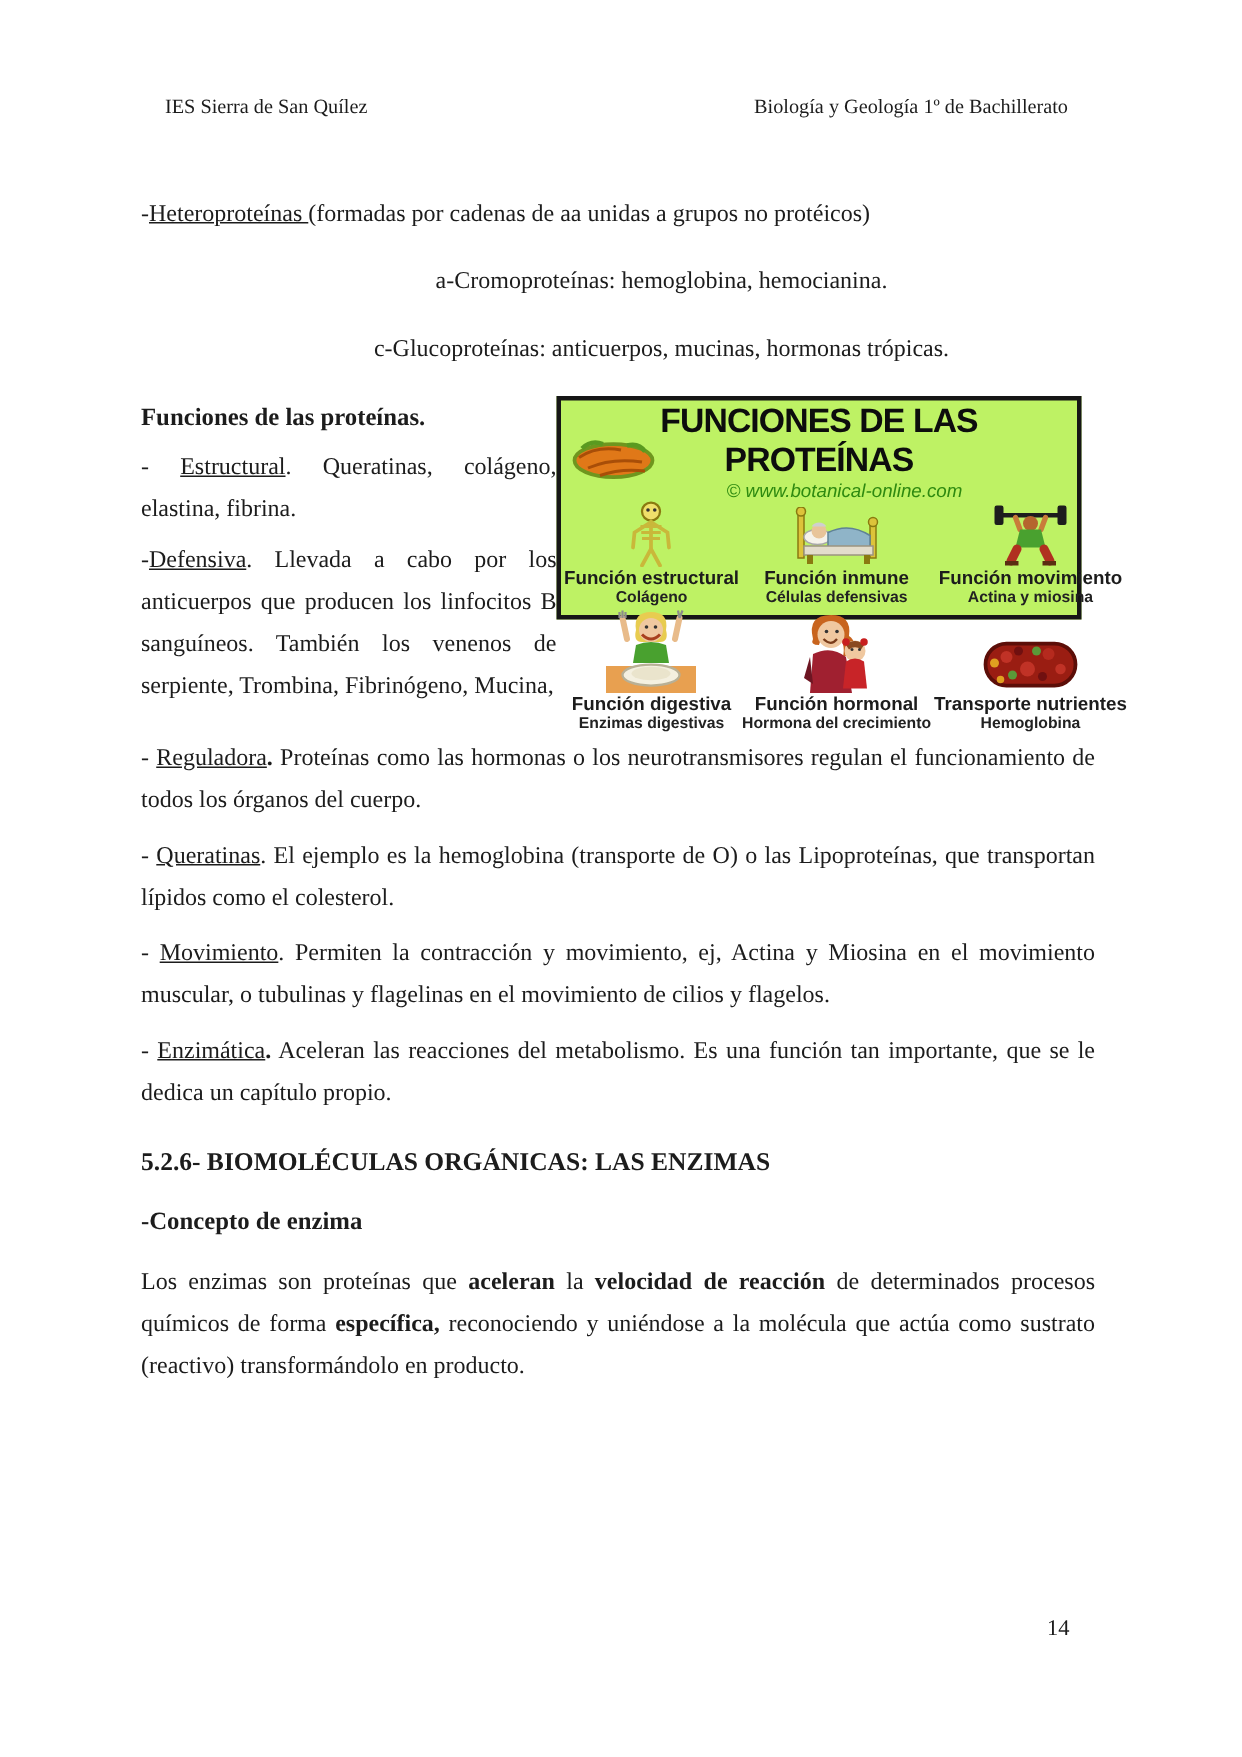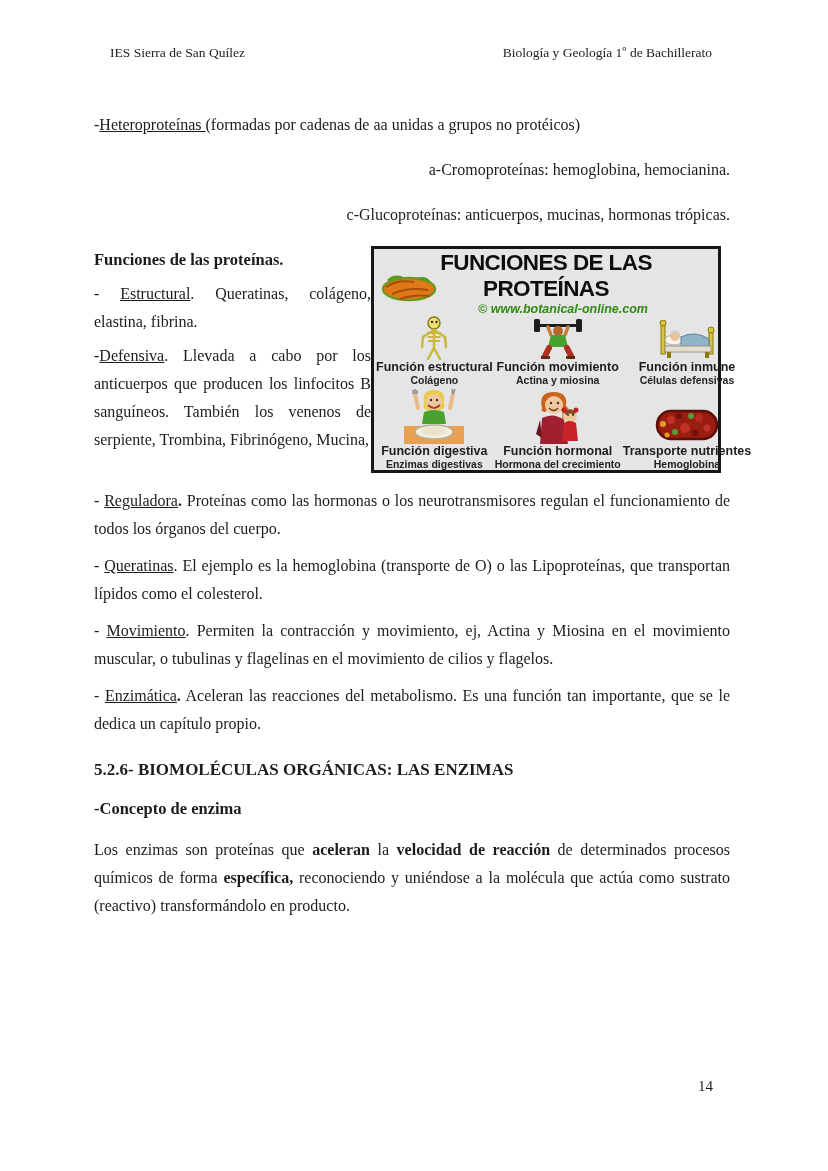--- a/index.html
+++ b/index.html
@@ -1,45 +1,45 @@
 <!DOCTYPE html>
 <html><head>
 <meta charset="utf-8">
 <style>
   html,body { margin:0; padding:0; background:#ffffff; }
   body {
     width:828px; height:1171px; position:relative; overflow:hidden;
     font-family:"Liberation Serif", serif; color:#1c1c1c;
   }
-  .page { position:absolute; inset:0; padding:44px 98px 0 94px; box-sizing:border-box; }
+  .page { position:absolute; inset:0; padding:62px 98px 0 94px; box-sizing:border-box; }
 
   .hdr { display:flex; justify-content:space-between; font-size:13.5px; line-height:18px;
          padding-left:16px; padding-right:18px; }
 
   .para { font-size:16px; line-height:28px; text-align:justify; margin:0 0 9px; }
   .intro-lead { margin:49px 0 17px; text-align:left; }
-  .sub-item  { padding-left:58px; margin:0 0 17px; text-align:right; }
+  .sub-item  { padding-left:58px; margin:0 0 17px; text-align:center; }
 
   .u { text-decoration:underline; }
   .b { font-weight:bold; }
 
   .two-col { display:flex; margin-top:12px; margin-bottom:6px; }
   .col-left { width:277px; flex:0 0 277px; }
   .fn-heading { font-size:16.5px; font-weight:bold; margin:0 0 6px; line-height:28px; }
   .col-left .para { margin:0 0 6px; }
 
   
   .figbox {
-    width:350px; height:227px; flex:0 0 350px; box-sizing:border-box;
+    width:350px; height:149px; flex:0 0 350px; box-sizing:border-box;
     border:3px solid #161616; position:relative; margin:1px 0 0; padding:1px 2px;
-    font-family:"Liberation Sans", sans-serif; background:#e5e5e5;
+    font-family:"Liberation Sans", sans-serif; background:#bef264;
   }
   .fig-title { text-align:center; font-weight:700; font-size:22.5px; letter-spacing:-0.6px;
                line-height:26px; color:#0d0d0d; }
-  .fig-credit { text-align:center; color:#2e8a10; font-weight:700; font-style:italic;
+  .fig-credit { text-align:center; color:#2e8a10; font-weight:400; font-style:italic;
                 font-size:12.5px; line-height:14px; margin-left:34px; }
   .fig-grid { display:grid; grid-template-columns:repeat(3,1fr); column-gap:2px; }
   .fig-cell { text-align:center; }
   .icon-box { display:flex; align-items:flex-end; justify-content:center; }
   .r1 .icon-box { height:44px; }
   .r2 .icon-box { height:58px; }
   .fig-label { font-weight:700; font-size:12.5px; line-height:14px; white-space:nowrap; }
   .fig-sub   { font-weight:700; font-size:10.5px; line-height:12px; white-space:nowrap; color:#222; }
   .food { position:absolute; left:6px; top:24px; }
 
@@ -92,58 +92,58 @@
               <line x1="19" y1="13" x2="19" y2="32" stroke="#c9b83a" stroke-width="2.5"></line>
               <line x1="12" y1="17" x2="26" y2="17" stroke="#c9b83a" stroke-width="2"></line>
               <line x1="12.5" y1="21" x2="25.5" y2="21" stroke="#c9b83a" stroke-width="2"></line>
               <line x1="13" y1="25" x2="25" y2="25" stroke="#c9b83a" stroke-width="2"></line>
               <path d="M19 14 L8 21 L7 31 M19 14 L30 21 L31 31" stroke="#c9b83a" stroke-width="2.5" fill="none" stroke-linecap="round"></path>
               <path d="M19 32 L13 43 M19 32 L25 43" stroke="#c9b83a" stroke-width="2.5" fill="none" stroke-linecap="round"></path>
             </svg>
           </div>
           <div class="fig-label">Función estructural</div>
           <div class="fig-sub">Colágeno</div>
-        </div>
-
-        <div class="fig-cell r1">
-          <div class="icon-box">
-            <svg width="50" height="42" viewBox="0 0 50 42">
-              <rect x="5" y="6" width="40" height="3" fill="#1d1d1d"></rect>
-              <rect x="1" y="1" width="6" height="13" rx="1.5" fill="#1d1d1d"></rect>
-              <rect x="43" y="1" width="6" height="13" rx="1.5" fill="#1d1d1d"></rect>
-              <path d="M15 9 L18 17 M35 9 L32 17" stroke="#c97b3a" stroke-width="3.5" stroke-linecap="round"></path>
-              <circle cx="25" cy="13" r="5" fill="#b5652e"></circle>
-              <path d="M18 17 h14 l3 12 h-20 z" fill="#49a12f"></path>
-              <path d="M16 30 l-4 8 M34 30 l4 8" stroke="#b03020" stroke-width="6" stroke-linecap="round"></path>
-              <rect x="8" y="38" width="9" height="3" fill="#5a2d12"></rect>
-                <rect x="33" y="38" width="9" height="3" fill="#5a2d12"></rect>
-            </svg>
-          </div>
-          <div class="fig-label">Función movimiento</div>
-          <div class="fig-sub">Actina y miosina</div>
         </div>
 
         <div class="fig-cell r1">
           <div class="icon-box">
             <svg width="58" height="40" viewBox="0 0 58 40">
               <rect x="3" y="2" width="4" height="32" fill="#ddc33a" stroke="#8a7a10" stroke-width="1"></rect>
               <circle cx="5" cy="3" r="3" fill="#ddc33a" stroke="#8a7a10" stroke-width="1"></circle>
               <rect x="51" y="10" width="4" height="24" fill="#ddc33a" stroke="#8a7a10" stroke-width="1"></rect>
               <circle cx="53" cy="10" r="3" fill="#ddc33a" stroke="#8a7a10" stroke-width="1"></circle>
               <ellipse cx="16" cy="20" rx="9" ry="5" fill="#f5f2ea" stroke="#a8a8a8"></ellipse>
               <circle cx="17" cy="16" r="5" fill="#e8c49a"></circle>
               <path d="M12 13 a6 6 0 0 1 10 0" fill="#cfcfcf"></path>
               <path d="M23 17 q14 -7 28 2 l0 8 L23 27 z" fill="#8fb4c8" stroke="#5f8296" stroke-width="1"></path>
               <rect x="7" y="26" width="46" height="6" fill="#e3ddcc" stroke="#9c9480" stroke-width="1"></rect>
               <rect x="9" y="32" width="4" height="6" fill="#8a7a10"></rect>
                 <rect x="47" y="32" width="4" height="6" fill="#8a7a10"></rect>
             </svg>
           </div>
           <div class="fig-label">Función inmune</div>
           <div class="fig-sub">Células defensivas</div>
+        </div>
+
+        <div class="fig-cell r1">
+          <div class="icon-box">
+            <svg width="50" height="42" viewBox="0 0 50 42">
+              <rect x="5" y="6" width="40" height="3" fill="#1d1d1d"></rect>
+              <rect x="1" y="1" width="6" height="13" rx="1.5" fill="#1d1d1d"></rect>
+              <rect x="43" y="1" width="6" height="13" rx="1.5" fill="#1d1d1d"></rect>
+              <path d="M15 9 L18 17 M35 9 L32 17" stroke="#c97b3a" stroke-width="3.5" stroke-linecap="round"></path>
+              <circle cx="25" cy="13" r="5" fill="#b5652e"></circle>
+              <path d="M18 17 h14 l3 12 h-20 z" fill="#49a12f"></path>
+              <path d="M16 30 l-4 8 M34 30 l4 8" stroke="#b03020" stroke-width="6" stroke-linecap="round"></path>
+              <rect x="8" y="38" width="9" height="3" fill="#5a2d12"></rect>
+                <rect x="33" y="38" width="9" height="3" fill="#5a2d12"></rect>
+            </svg>
+          </div>
+          <div class="fig-label">Función movimiento</div>
+          <div class="fig-sub">Actina y miosina</div>
         </div>
 
         <div class="fig-cell r2">
           <div class="icon-box">
             <svg width="60" height="56" viewBox="0 0 60 56">
               <rect x="0" y="38" width="60" height="18" fill="#e8a050"></rect>
               <path d="M14 20 L11 6 M46 20 L49 6" stroke="#e8bb8a" stroke-width="4" stroke-linecap="round"></path>
               <path d="M9 6 v-4 M11 6 v-5 M13 6 v-4" stroke="#8c8c8c" stroke-width="1.5"></path>
               <path d="M49 6 l2 -5 M49 6 l-1 -5" stroke="#8c8c8c" stroke-width="1.5"></path>
               <path d="M20 14 q-2 -12 10 -12 q12 0 10 12 q2 8 -4 8 l-12 0 q-6 0 -4 -8z" fill="#e8cc50"></path>

